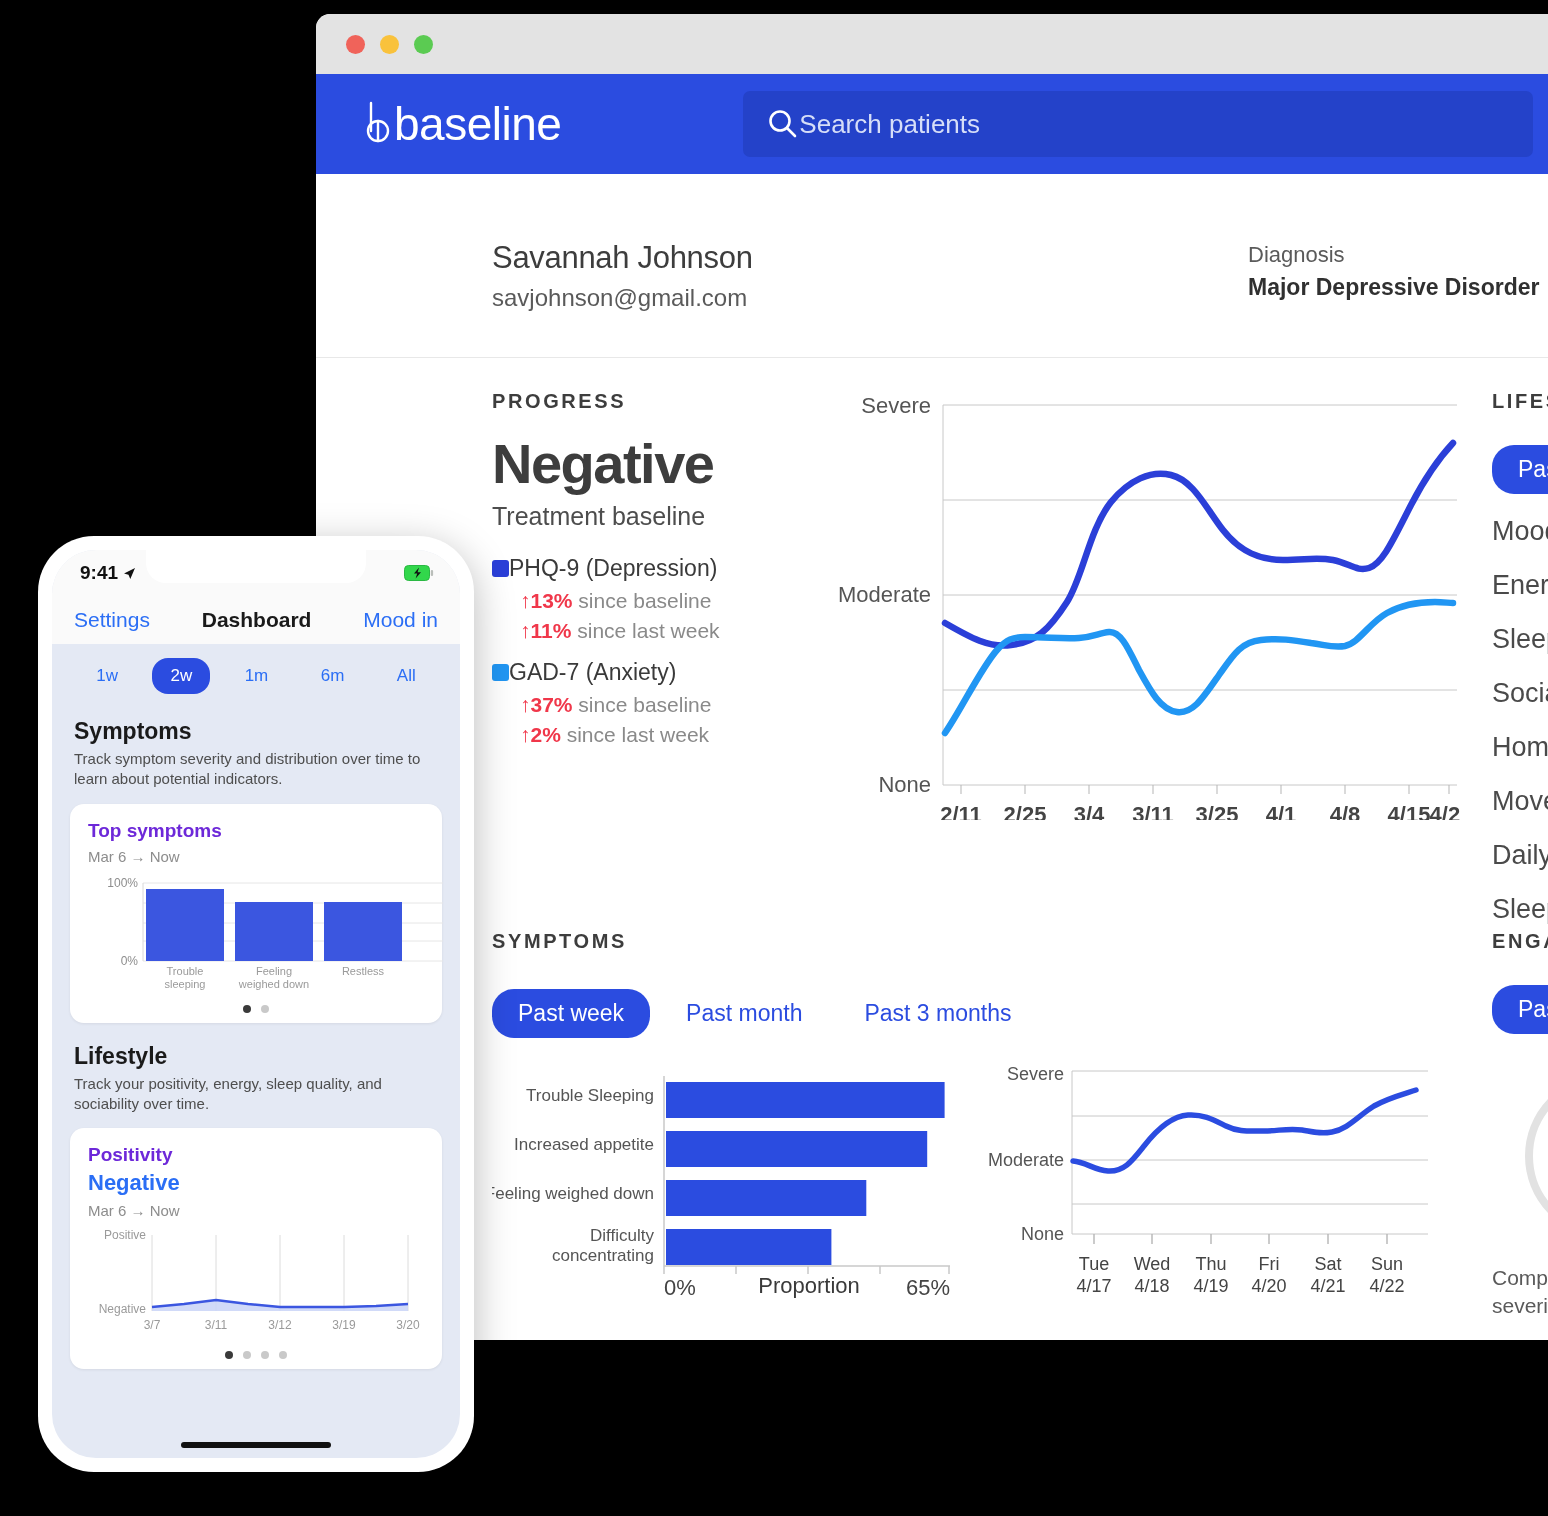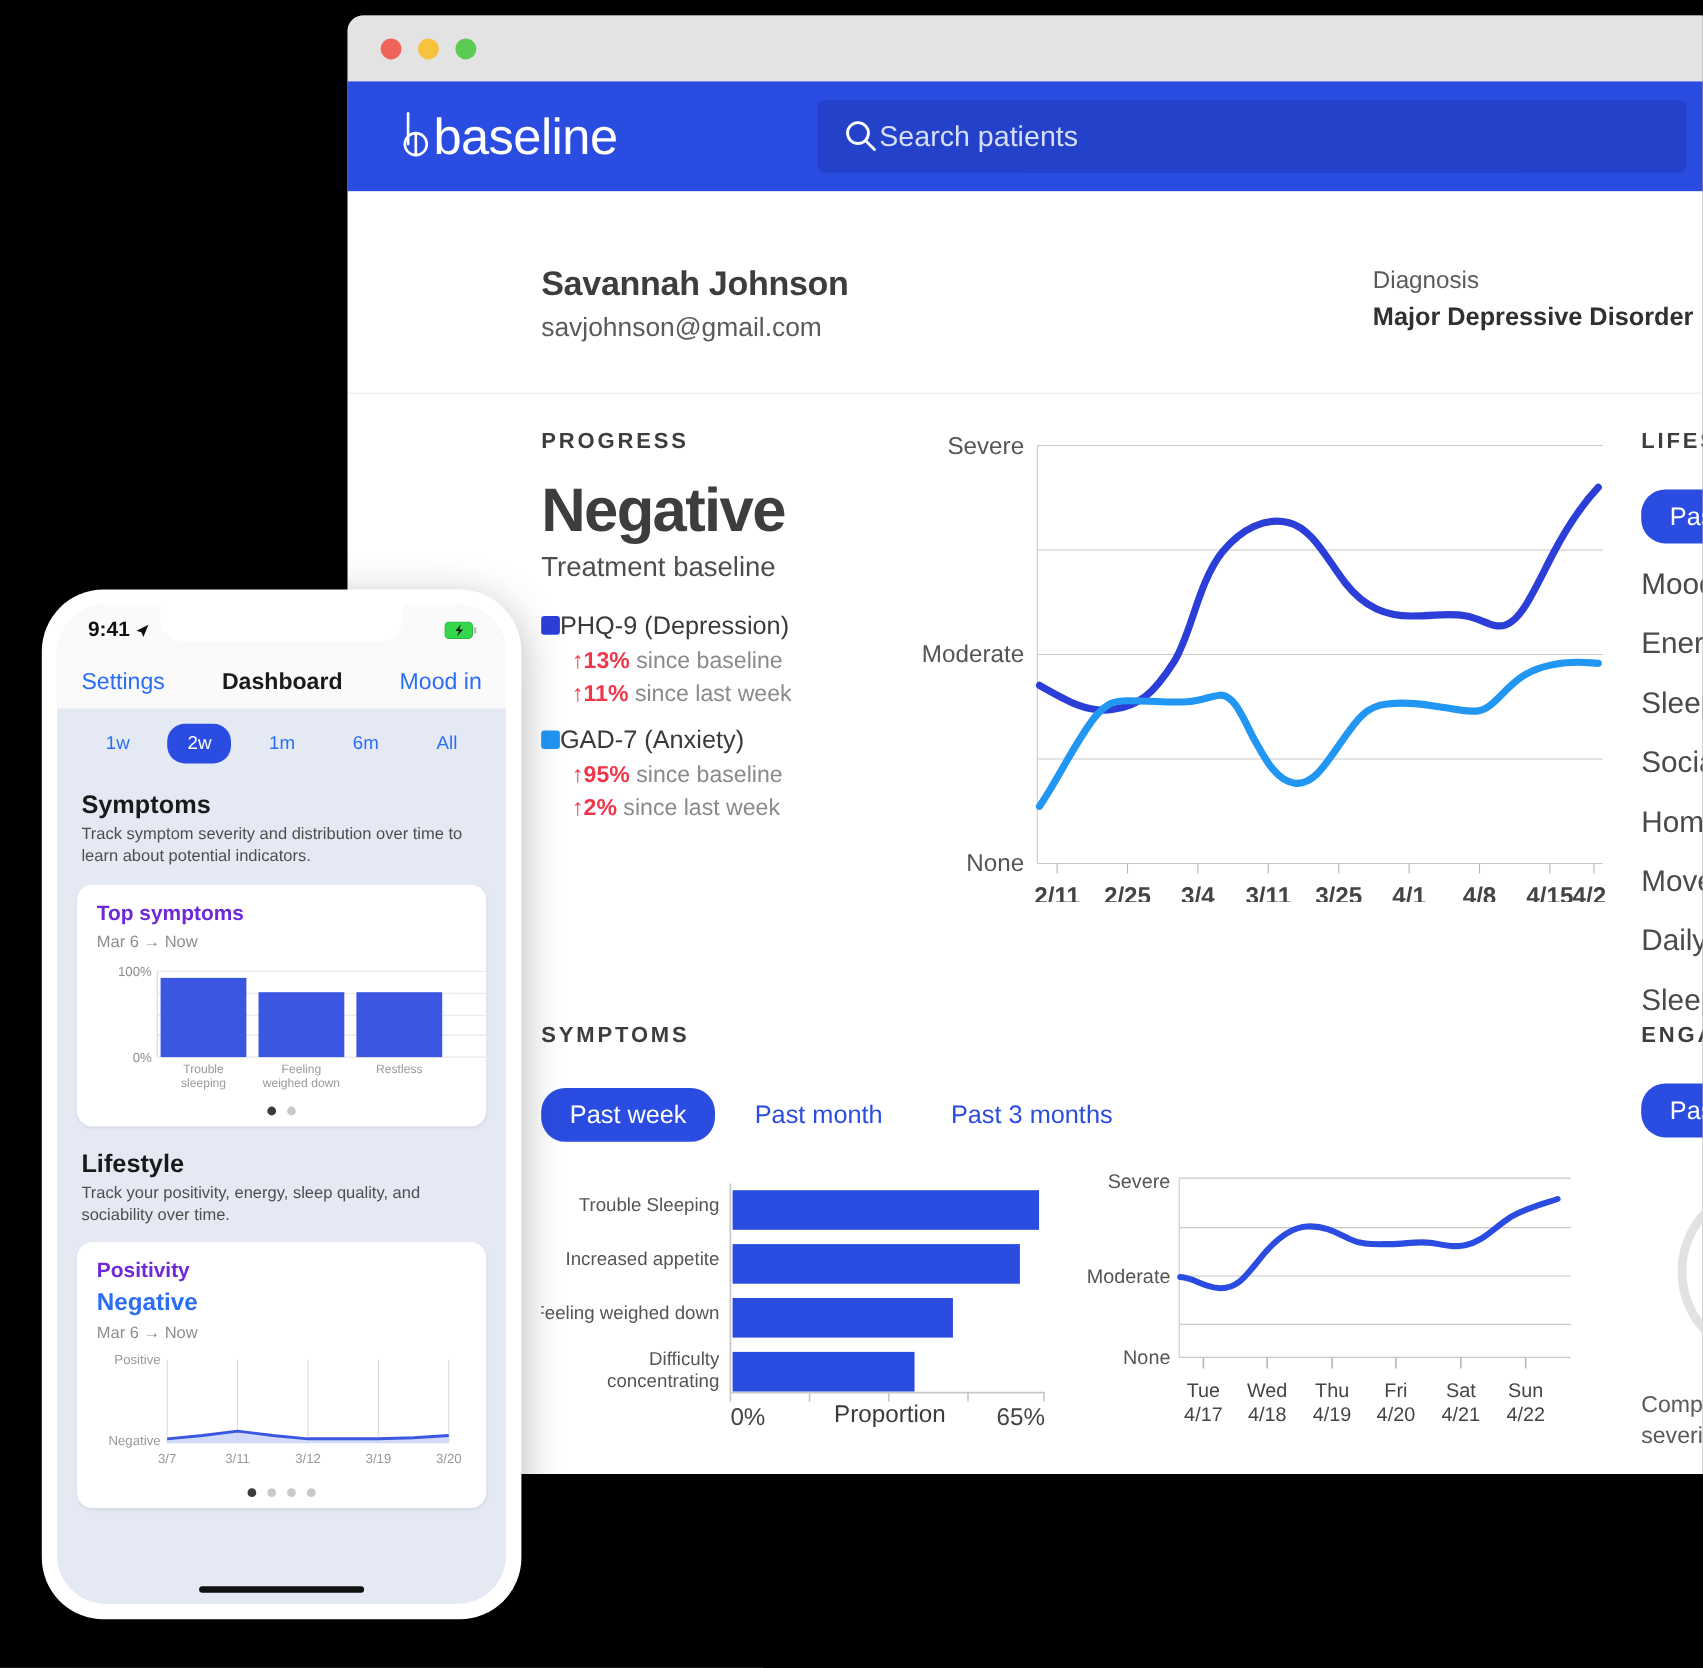--- a/index.html
+++ b/index.html
@@ -51,21 +51,21 @@
   }
   .search-ph { color: #d6def8; font-size: 26px; font-weight: 300; }
 
   
   .patient-head {
     height: 184px; background:#fff; position: relative;
     border-bottom: 1px solid #e8e8e8;
   }
   .patient-name {
     position:absolute; left: 176px; top: 66px;
-    font-size: 31px; font-weight: 700; color: #3d3d3d; letter-spacing: -0.3px;
+    font-size: 31px; font-weight: 400; color: #3d3d3d; letter-spacing: -0.3px;
   }
   .patient-email {
     position:absolute; left: 176px; top: 110px;
     font-size: 24px; color: #5a5a5a; font-weight: 400;
   }
   .dx-label {
     position:absolute; left: 932px; top: 68px;
     font-size: 22px; color: #5a5a5a;
   }
   .dx-value {
@@ -232,21 +232,21 @@
             <div class="legend-delta">
               <b>↑11%</b><span> since last week</span>
             </div>
           </div>
           <div style="margin-top:12px">
             <div class="legend-row">
               <span class="sw" style="background:#2196f3"></span>
               <span class="legend-name">GAD-7 (Anxiety)</span>
             </div>
             <div class="legend-delta">
-              <b>↑95%</b><span> since baseline</span>
+              <b>↑37%</b><span> since baseline</span>
             </div>
             <div class="legend-delta">
               <b>↑2%</b><span> since last week</span>
             </div>
           </div>
         </div>
       </div>
 
       <div class="chart-main">
         <svg width="640" height="440" viewBox="0 0 640 440">

